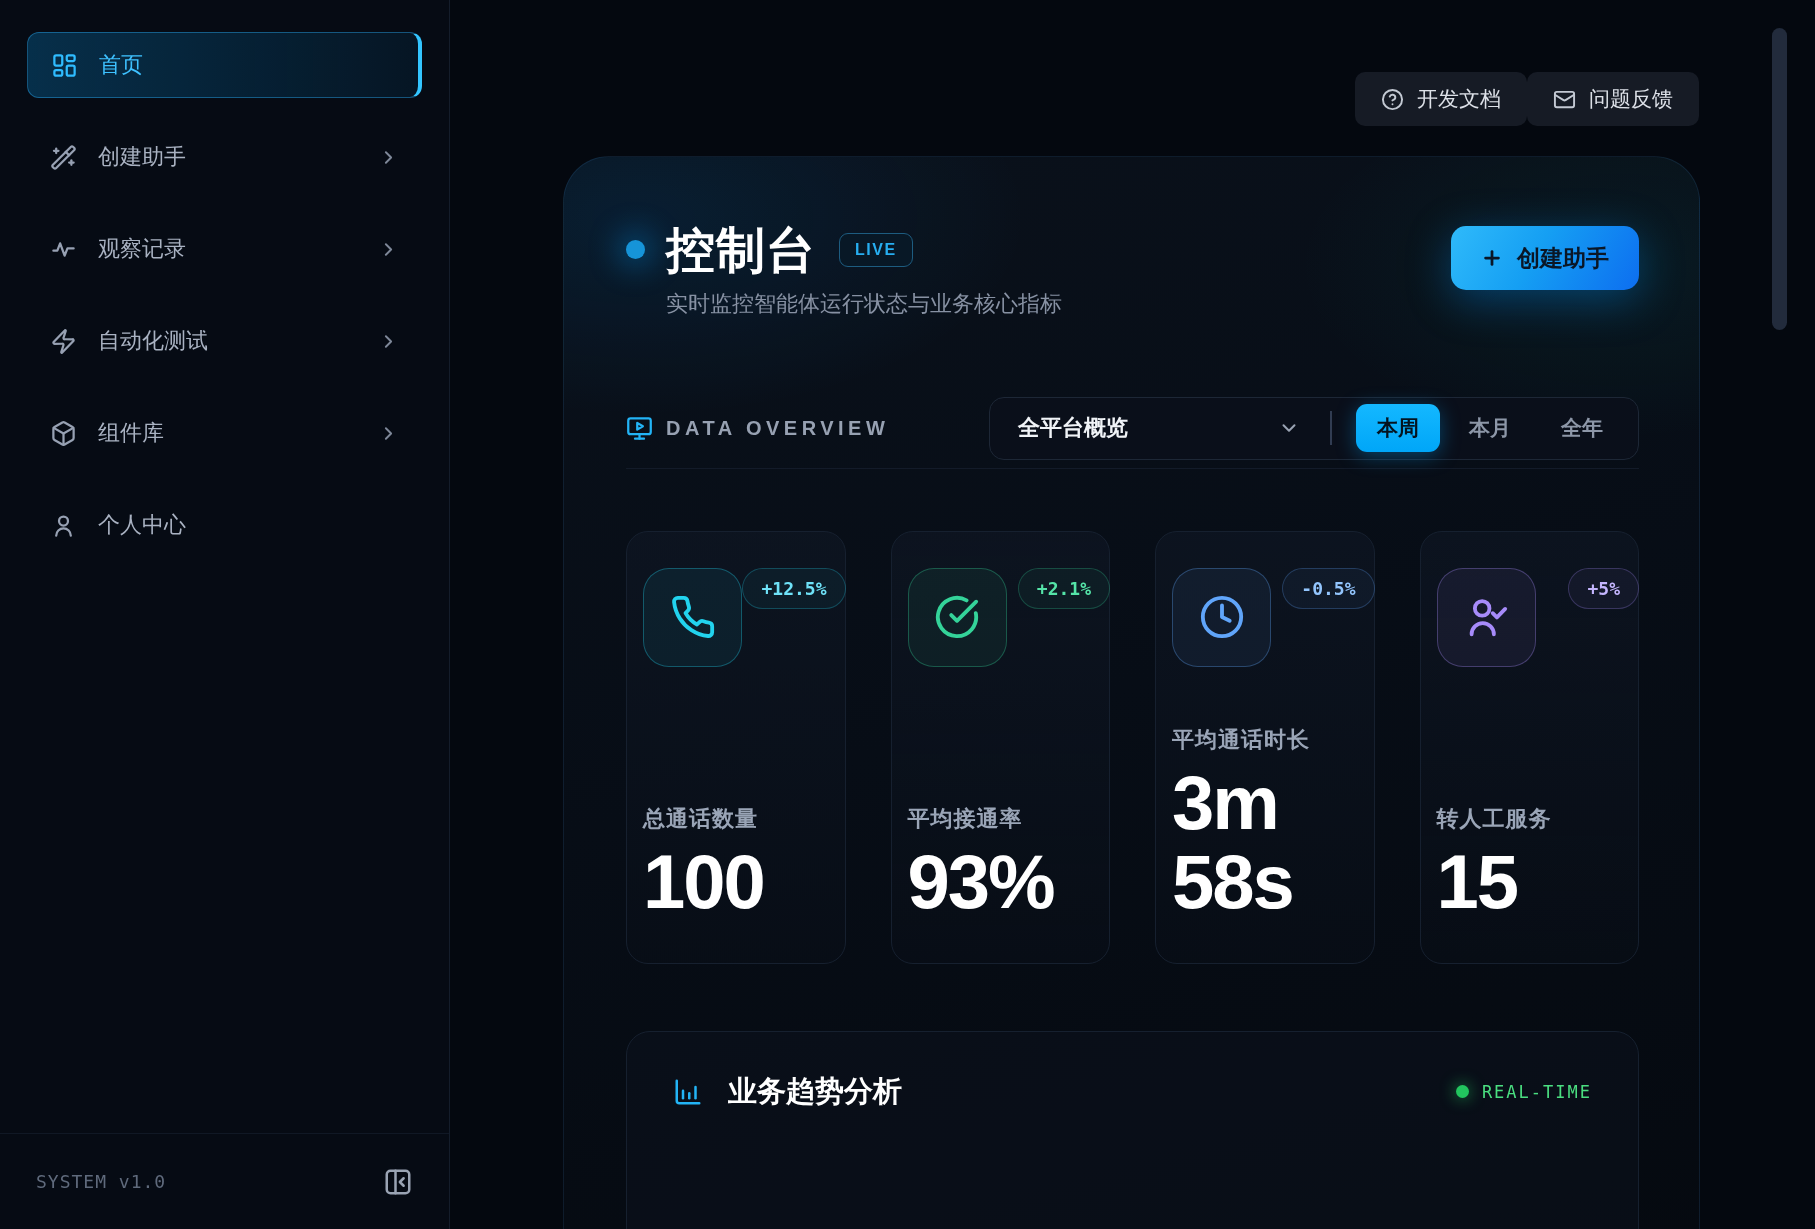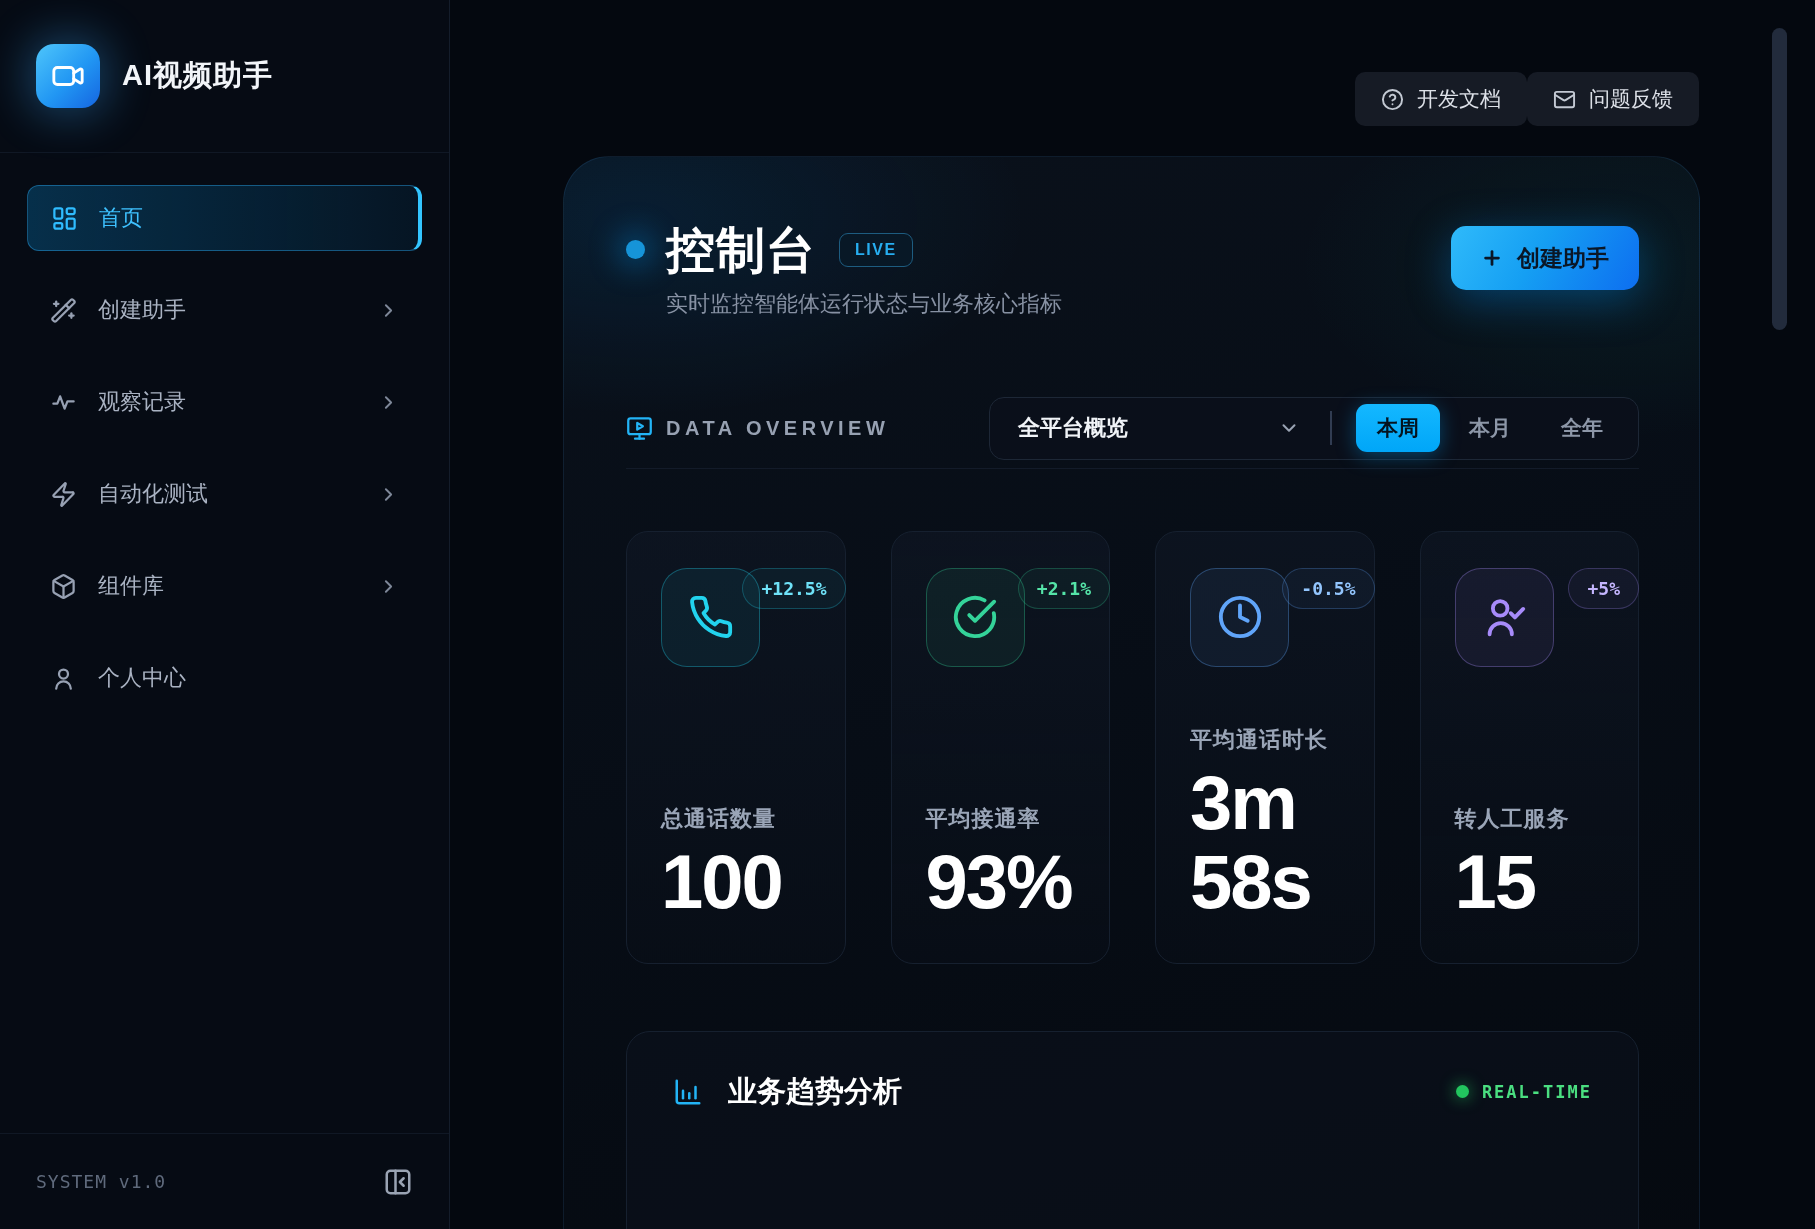--- a/index.html
+++ b/index.html
@@ -67,35 +67,35 @@
   .select svg{width:22px;height:22px;color:#9aa3b3;}
   .vdivider{width:2px;height:34px;background:#313c52;margin:0 24px 0 30px;}
   .tabs{display:flex;align-items:center;gap:8px;}
   .tab{font-size:21px;font-weight:700;color:#8d97a8;padding:10px 21px;border-radius:11px;background:none;border:none;font-family:inherit;cursor:pointer;}
   .tab.active{background:linear-gradient(180deg,#14b8ff,#00a6f8);color:#04131f;box-shadow:0 4px 20px rgba(0,170,255,.35);}
   .section-divider{height:1px;background:#131b29;margin-top:8px;}
   
   .stats{display:grid;grid-template-columns:repeat(4,1fr);gap:45px;margin-top:62px;}
   .stat-card{position:relative;height:433px;border-radius:22px;border:1px solid #16202f;box-sizing:border-box;
     background:linear-gradient(180deg,rgba(16,24,38,.55),rgba(10,16,26,.30));
-    padding:36px 18px 42px 34px;display:flex;flex-direction:column;}
+    padding:36px 18px 42px 16px;display:flex;flex-direction:column;}
   .stat-iconbox{width:97px;height:97px;border-radius:26px;border:1px solid;display:flex;align-items:center;justify-content:center;}
   .stat-iconbox svg{width:46px;height:46px;}
   .stat-badge{position:absolute;top:36px;right:-1px;font-family:"DejaVu Sans Mono",monospace;font-size:18px;font-weight:bold;padding:9px 18px;border-radius:999px;border:1px solid;}
   .stat-label{margin-top:auto;font-size:22px;font-weight:600;color:#9aa5b7;letter-spacing:1px;}
   .stat-value{margin-top:8px;font-size:76px;font-weight:800;color:#ffffff;line-height:1.04;letter-spacing:-2px;}
   
   .trend-card{margin-top:67px;height:330px;border-radius:24px;border:1px solid #16202f;background:rgba(12,18,30,.5);padding:40px 46px;box-sizing:border-box;}
   .trend-head{display:flex;align-items:center;justify-content:space-between;}
   .trend-left{display:flex;align-items:center;gap:25px;}
   .trend-left svg{width:30px;height:30px;color:#23b4f6;}
   .trend-title{font-size:29px;font-weight:800;color:#ffffff;margin:0;}
   .realtime{display:flex;align-items:center;gap:13px;}
   .rt-dot{width:13px;height:13px;border-radius:50%;background:#22c55e;box-shadow:0 0 16px rgba(34,197,94,.8);}
-  .rt-text{font-family:"DejaVu Sans Mono",monospace;font-size:17px;font-weight:bold;color:#4ade80;letter-spacing:2px;}
+  .rt-text{font-family:"DejaVu Sans Mono",monospace;font-size:17px;font-weight:normal;color:#4ade80;letter-spacing:2px;}
   
   .scroll-thumb{position:absolute;right:28px;top:28px;width:15px;height:302px;border-radius:8px;background:#222b3c;cursor:pointer;}
 </style>
 </head>
 <body>
 
 <svg width="0" height="0" style="position:absolute" aria-hidden="true">
   <defs>
     <g id="_stroke_defaults"></g>
     <symbol id="sym-video-camera" viewBox="0 0 24 24" fill="none" stroke="currentColor" stroke-width="2" stroke-linecap="round" stroke-linejoin="round">
@@ -180,28 +180,20 @@
       </symbol>
     <symbol id="sym-panel-left-close" viewBox="0 0 24 24" fill="none" stroke="currentColor" stroke-width="2" stroke-linecap="round" stroke-linejoin="round">
         <rect x="3" y="3" width="18" height="18" rx="3"></rect>
         <path d="M10 3v18"></path>
         <path d="m16.5 15-3-3 3-3"></path>
       </symbol>
   </defs>
 </svg>
 
 <aside class="sidebar">
-  <div class="side-head">
-    <div class="logo">
-      <svg>
-          <use href="#sym-video-camera"></use>
-        </svg>
-    </div>
-    <div class="side-title">AI视频助手</div>
-  </div>
   <nav class="nav" id="nav">
   <div class="nav-item active">
     <svg class="mi">
           <use href="#sym-dashboard"></use>
         </svg>
     <span class="label">首页</span>
 
   </div>
 
   <div class="nav-item">

